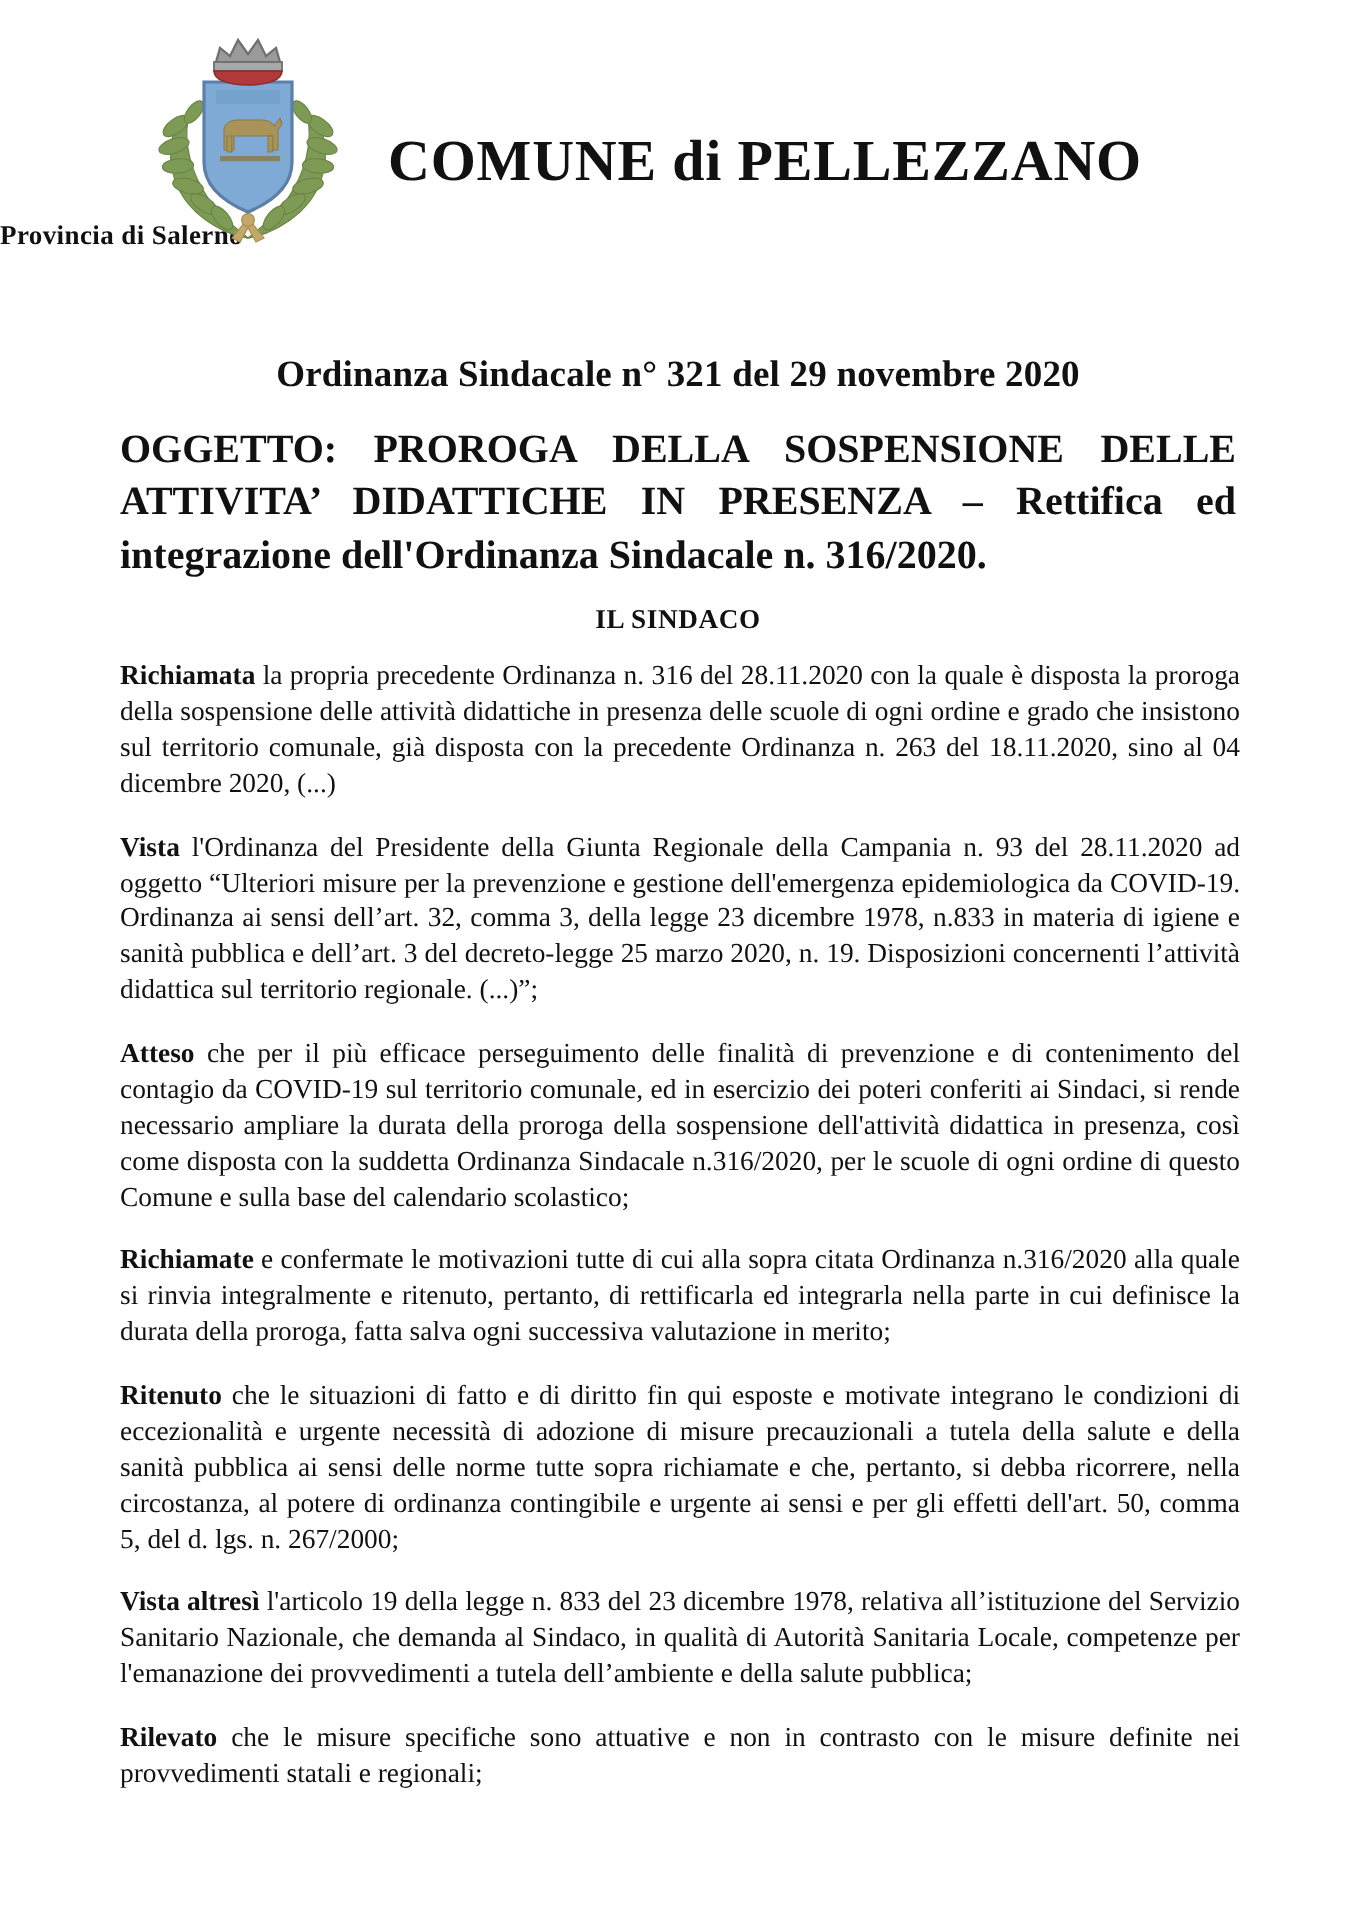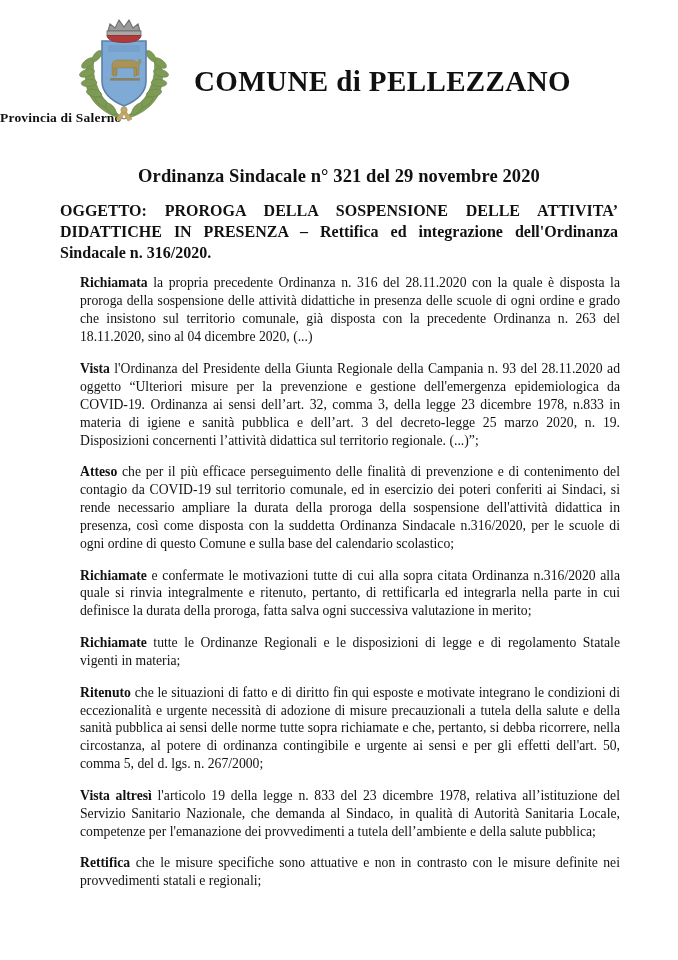--- a/index.html
+++ b/index.html
@@ -56,43 +56,43 @@
     font-weight: bold;
     margin-top: 0;
     letter-spacing: 0.2px;
   }
 
   
   .doc-title {
     text-align: center;
     font-size: 18.5px;
     font-weight: bold;
-    margin-top: 40px;
+    margin-top: 52px;
     letter-spacing: 0.1px;
   }
 
   .subject {
     margin: 13px 60px 0 60px;
-    font-size: 16px;
+    font-size: 20px;
     font-weight: bold;
     text-align: justify;
     line-height: 1.32;
   }
 
   .centered-heading {
     text-align: center;
     font-size: 13.6px;
     font-weight: bold;
     margin-top: 11px;
     letter-spacing: 0.3px;
   }
 
   
   .body-block {
-    margin: 0 58px 0 80px;
+    margin: 0 58px 0 60px;
   }
 
   .para {
     font-size: 13.7px;
     line-height: 1.31;
     text-align: justify;
     text-justify: inter-word;
     margin-top: 11px;
   }
 
@@ -166,51 +166,49 @@
 
     <div class="municipality-name">COMUNE di PELLEZZANO</div>
   </div>
 
   <div class="province">Provincia di Salerno</div>
 
   <div class="doc-title">Ordinanza Sindacale n° 321 del 29 novembre 2020</div>
 
   <div class="subject">OGGETTO: PROROGA DELLA SOSPENSIONE DELLE ATTIVITA’ DIDATTICHE IN PRESENZA – Rettifica ed integrazione dell'Ordinanza Sindacale n. 316/2020.</div>
 
+  <div class="centered-heading">IL SINDACO</div>
 
   <div class="body-block">
 
     <p class="para">
       <span class="lead">Richiamata</span><span> la propria precedente Ordinanza n. 316 del 28.11.2020 con la quale è disposta la proroga della sospensione delle attività didattiche in presenza delle scuole di ogni ordine e grado che insistono sul territorio comunale, già disposta con la precedente Ordinanza n. 263 del 18.11.2020, sino al 04 dicembre 2020, (...)</span>
     </p>
 
     <p class="para">
       <span class="lead">Vista</span><span> l'Ordinanza del Presidente della Giunta Regionale della Campania n. 93 del 28.11.2020 ad oggetto “Ulteriori misure per la prevenzione e gestione dell'emergenza epidemiologica da COVID-19. Ordinanza ai sensi dell’art. 32, comma 3, della legge 23 dicembre 1978, n.833 in materia di igiene e sanità pubblica e dell’art. 3 del decreto-legge 25 marzo 2020, n. 19. Disposizioni concernenti l’attività didattica sul territorio regionale. (...)”;</span>
     </p>
 
     <p class="para">
       <span class="lead">Atteso</span><span> che per il più efficace perseguimento delle finalità di prevenzione e di contenimento del contagio da COVID-19 sul territorio comunale, ed in esercizio dei poteri conferiti ai Sindaci, si rende necessario ampliare la durata della proroga della sospensione dell'attività didattica in presenza, così come disposta con la suddetta Ordinanza Sindacale n.316/2020, per le scuole di ogni ordine di questo Comune e sulla base del calendario scolastico;</span>
     </p>
 
     <p class="para">
       <span class="lead">Richiamate</span><span> e confermate le motivazioni tutte di cui alla sopra citata Ordinanza n.316/2020 alla quale si rinvia integralmente e ritenuto, pertanto, di rettificarla ed integrarla nella parte in cui definisce la durata della proroga, fatta salva ogni successiva valutazione in merito;</span>
     </p>
 
 
-    <p class="para tight">
-      <span class="lead">Richiamate</span><span> tutte le Ordinanze Regionali e le disposizioni di legge e di regolamento Statale vigenti in materia;</span>
-    </p>
 
     <p class="para tight">
       <span class="lead">Ritenuto</span><span> che le situazioni di fatto e di diritto fin qui esposte e motivate integrano le condizioni di eccezionalità e urgente necessità di adozione di misure precauzionali a tutela della salute e della sanità pubblica ai sensi delle norme tutte sopra richiamate e che, pertanto, si debba ricorrere, nella circostanza, al potere di ordinanza contingibile e urgente ai sensi e per gli effetti dell'art. 50, comma 5, del d. lgs. n. 267/2000;</span>
     </p>
 
     <p class="para tight">
       <span class="lead">Vista altresì</span><span> l'articolo 19 della legge n. 833 del 23 dicembre 1978, relativa all’istituzione del Servizio Sanitario Nazionale, che demanda al Sindaco, in qualità di Autorità Sanitaria Locale, competenze per l'emanazione dei provvedimenti a tutela dell’ambiente e della salute pubblica;</span>
     </p>
 
     <p class="para tight">
-      <span class="lead">Rettifica</span><span> che le misure specifiche sono attuative e non in contrasto con le misure definite nei provvedimenti statali e regionali;</span>
+      <span class="lead">Rilevato</span><span> che le misure specifiche sono attuative e non in contrasto con le misure definite nei provvedimenti statali e regionali;</span>
     </p>
 
   </div>
 
 </div>
 
 </body></html>

